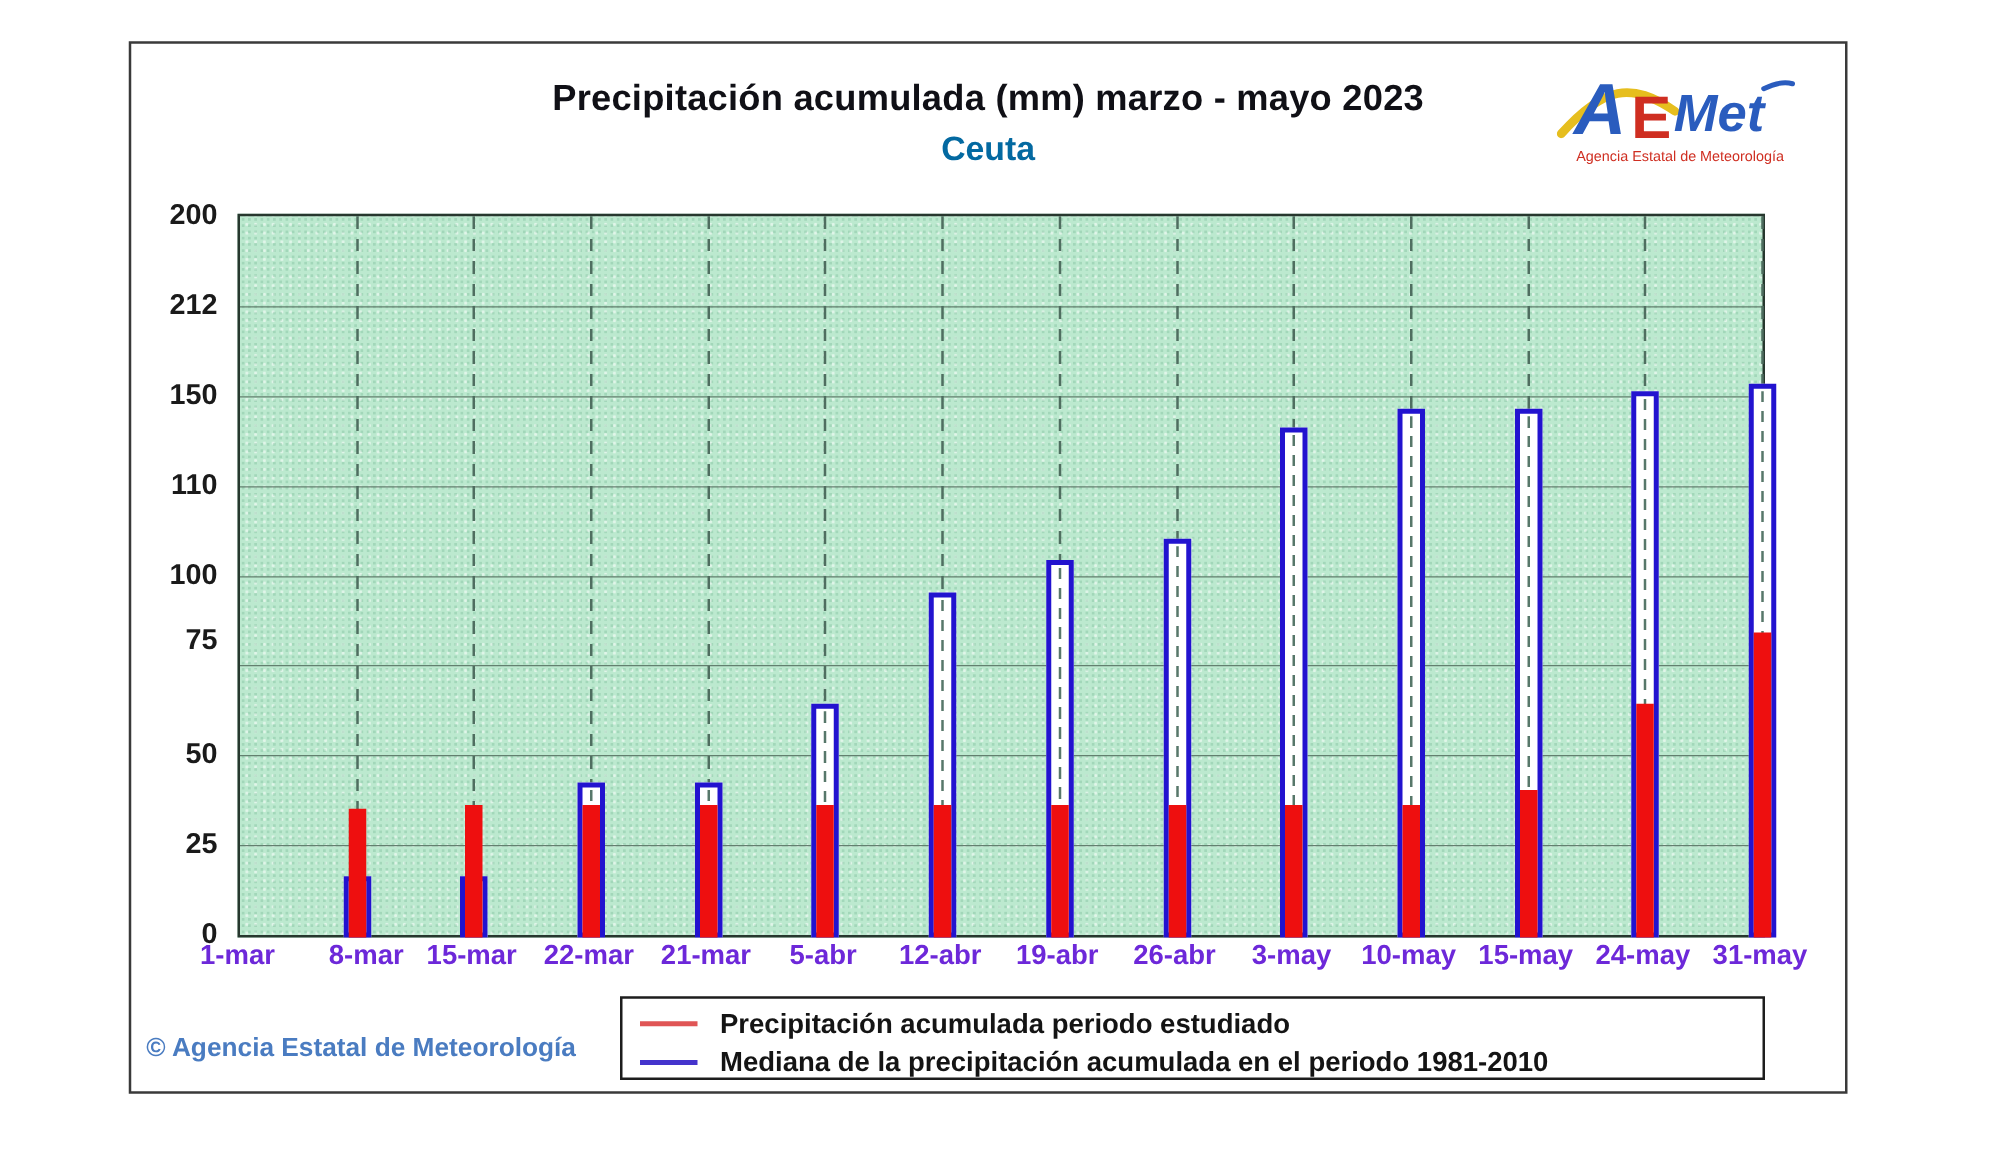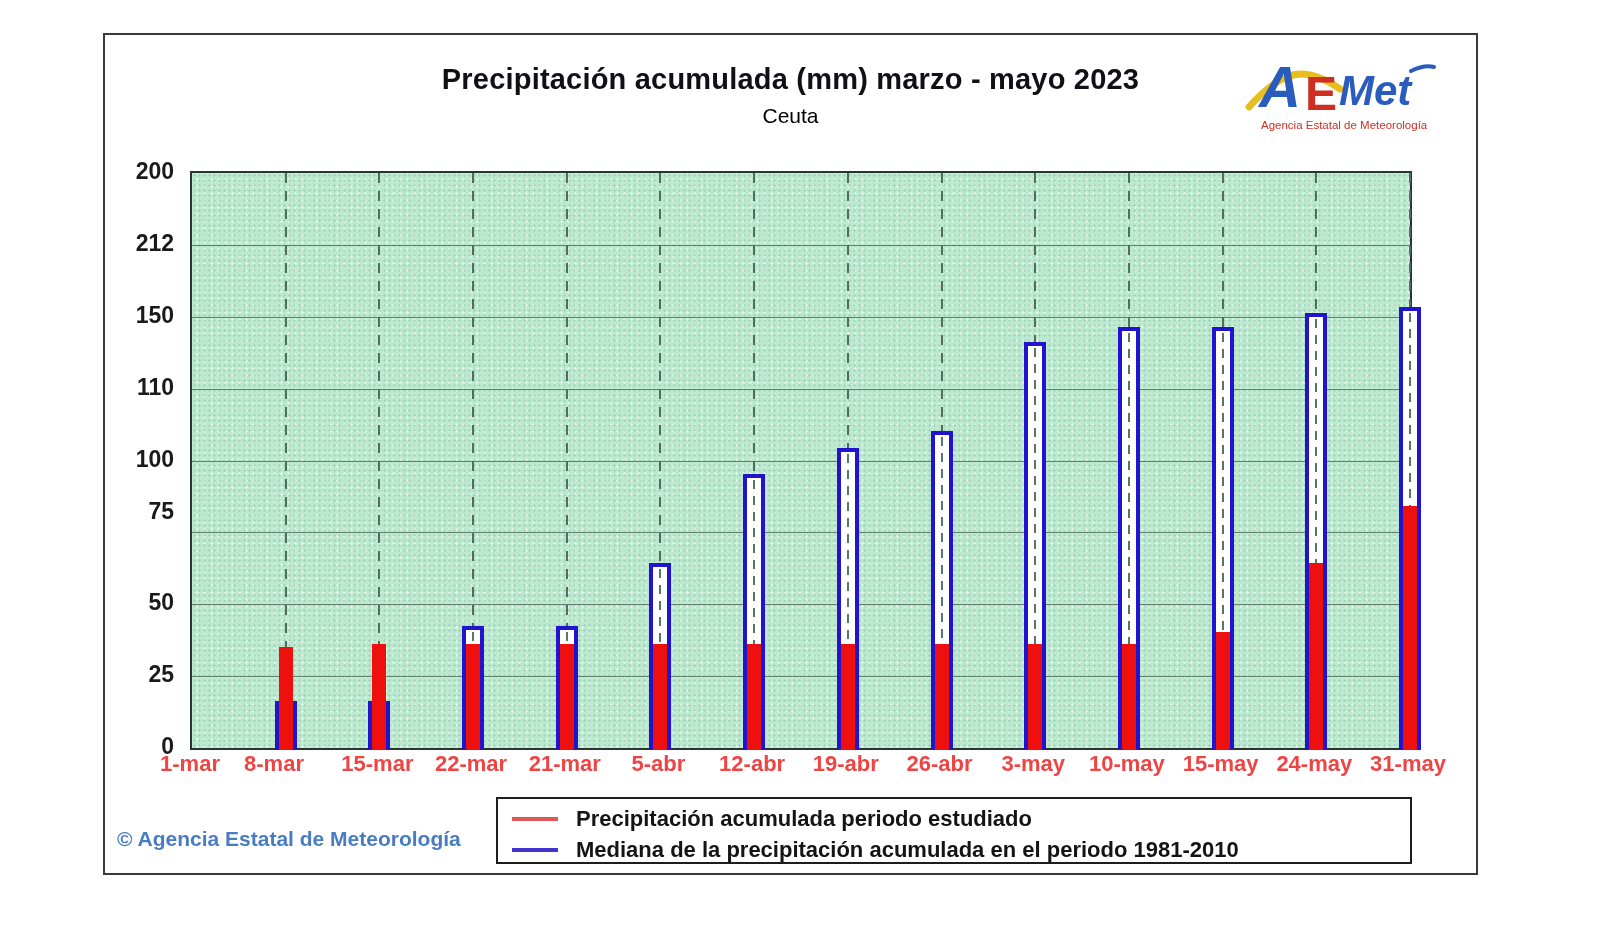--- a/index.html
+++ b/index.html
@@ -1,21 +1,21 @@
 <!DOCTYPE html>
 <html><head>
 <meta charset="utf-8">
 <style>
   html,body{margin:0;padding:0;background:#ffffff;width:1600px;height:936px;
     font-family:"Liberation Sans", sans-serif;-webkit-font-smoothing:antialiased;}
   .figure{position:absolute;left:103px;top:33px;width:1375px;height:842px;
     background:#ffffff;border:2px solid #3a3a3a;box-sizing:border-box;}
   .title-block{position:absolute;left:0;top:28px;width:100%;text-align:center;}
   .chart-title{font-size:29px;font-weight:bold;color:#101016;letter-spacing:0.2px;}
-  .chart-subtitle{font-size:21px;font-weight:normal;color:#000000;margin-top:8px;}
+  .chart-subtitle{font-size:27px;font-weight:bold;color:#0369a1;margin-top:8px;}
   .logo{position:absolute;right:38px;top:8px;width:195px;height:96px;}
   .plot{position:absolute;left:85px;top:136px;width:1218px;height:575px;
     border:2px solid #27372e;box-sizing:content-box;
     background-color:#bce9cf;
     background-image:
       radial-gradient(rgba(70,150,110,0.22) 1px, transparent 1.4px),
       radial-gradient(rgba(255,255,255,0.55) 1px, transparent 1.4px);
     background-size:5px 5px,7px 7px;background-position:0 0,2px 3px;}
   .hgrid{position:absolute;left:0;width:100%;height:1px;background:#63806f;z-index:0;}
   .vgrid{position:absolute;top:0;width:2px;height:100%;z-index:0;
@@ -24,21 +24,21 @@
   .bar-median{position:absolute;bottom:-2px;left:0;width:22px;background:#ffffff;
     border:4px solid #2213cf;box-sizing:border-box;z-index:1;}
   .bar-median-dash{position:absolute;left:50%;margin-left:-1px;top:2px;bottom:2px;width:2px;
     background:repeating-linear-gradient(to bottom,#57776a 0 9px,transparent 9px 16px);}
   .bar-actual{position:absolute;bottom:-2px;left:4px;width:14px;z-index:2;}
   .y-axis{position:absolute;left:0;top:136px;width:77px;height:575px;}
   .y-tick{position:absolute;right:8px;width:69px;text-align:right;
     font-size:23px;font-weight:bold;color:#1a1a1a;line-height:26px;}
   .x-axis{position:absolute;left:85px;top:716px;width:1218px;height:34px;}
   .x-tick{position:absolute;top:0;transform:translateX(-50%);white-space:nowrap;
-    font-size:22px;font-weight:bold;color:#ef4444;}
+    font-size:22px;font-weight:bold;color:#6d28d9;}
   .legend{position:absolute;left:391px;top:762px;width:916px;height:67px;
     background:#ffffff;border:2px solid #1d1d1d;box-sizing:border-box;}
   .legend-row{display:flex;align-items:center;height:31px;padding-left:14px;}
   .legend-swatch{display:inline-block;width:46px;height:4px;margin-right:18px;flex:0 0 auto;}
   .legend-label{font-size:22px;font-weight:bold;color:#141414;white-space:nowrap;}
   .copyright{position:absolute;left:12px;top:792px;font-size:21px;font-weight:600;
     color:#4a7cc1;white-space:nowrap;}
 </style>
 </head>
 <body>
@@ -169,21 +169,21 @@
       <div class="bar-group" style="left: 1207px;">
         <div class="bar-median" style="height: 442.75px; border-color: rgb(34, 19, 207);">
           <div class="bar-median-dash"></div>
         </div>
         <div class="bar-actual" style="height: 244.375px; background: rgb(238, 15, 15);"></div>
       </div>
     </div>
 
   <div class="x-axis">
       <div class="x-tick" style="left: 0px;">1-mar</div>
-      <div class="x-tick" style="left: 84px;">8-mar</div>
+      <div class="x-tick" style="left: 103px;">8-mar</div>
       <div class="x-tick" style="left: 187.385px;">15-mar</div>
       <div class="x-tick" style="left: 281.077px;">22-mar</div>
       <div class="x-tick" style="left: 374.769px;">21-mar</div>
       <div class="x-tick" style="left: 468.462px;">5-abr</div>
       <div class="x-tick" style="left: 562.154px;">12-abr</div>
       <div class="x-tick" style="left: 655.846px; text-align: right;">19-abr</div>
       <div class="x-tick" style="left: 749.538px;">26-abr</div>
       <div class="x-tick" style="left: 843.231px;">3-may</div>
       <div class="x-tick" style="left: 936.923px;">10-may</div>
       <div class="x-tick" style="left: 1030.62px;">15-may</div>

